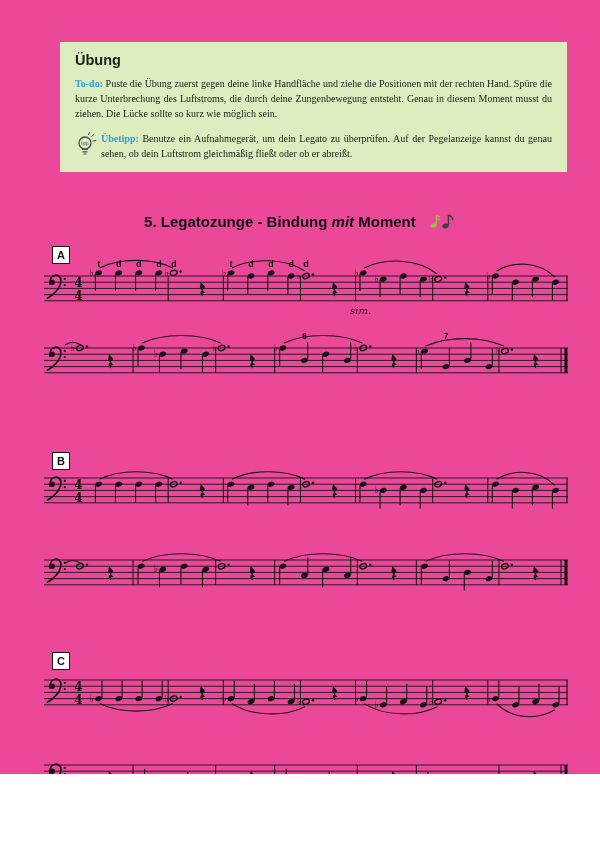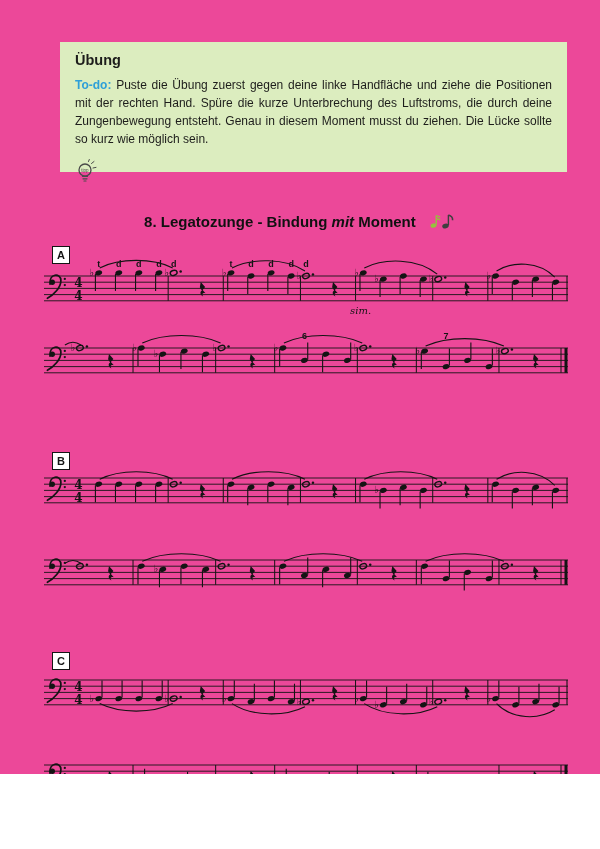--- a/index.html
+++ b/index.html
@@ -1,21 +1,21 @@
 <!DOCTYPE html>
 <html><head>
 <meta charset="utf-8">
 <style>
   html,body{margin:0;padding:0;background:#fff;}
   .page{position:relative;width:600px;height:774px;background:#ec4899;outline:1px solid #e9e9e9;
         font-family:"Liberation Sans",sans-serif;color:#1d1d1b;overflow:hidden;}
   .info-box{position:absolute;left:60px;top:42px;width:507px;height:130px;box-sizing:border-box;
             padding:10px 15px 8px 15px;}
   .info-box h2{margin:0 0 8px 0;font-size:14.5px;font-weight:bold;color:#1d1d1b;}
-  .body-text{margin:0;font-size:12px;line-height:1.5;text-align:justify;color:#1d1d1b;}
+  .body-text{margin:0;font-size:10px;line-height:1.5;text-align:justify;color:#1d1d1b;font-family:Liberation Serif, serif;}
   .lbl{font-weight:bold;}
   .tip-row{display:flex;margin-top:10px;align-items:flex-start;}
   .bulb{flex:0 0 26px;margin-top:1px;}
   .title{position:absolute;left:0;top:211px;width:100%;text-align:center;margin:0;
          font-size:15px;font-weight:bold;color:#111;}
   .title em{}
   .note-icon{display:inline-block;vertical-align:-3px;margin-left:8px;}
   .sec-label{position:absolute;width:16px;height:16px;border:1.4px solid #141414;background:#fff;
              display:flex;align-items:center;justify-content:center;
              font-size:11px;font-weight:bold;color:#141414;}
@@ -33,25 +33,26 @@
     <p class="body-text"><span class="lbl" style="color: rgb(46, 159, 216);">To-do:</span> <span>Puste die Übung zuerst gegen deine linke Handfläche und ziehe die Positionen mit der rechten Hand. Spüre die kurze Unterbrechung des Luftstroms, die durch deine Zungenbewegung entsteht. Genau in diesem Moment musst du ziehen. Die Lücke sollte so kurz wie möglich sein.</span></p>
     <div class="tip-row">
       <span class="bulb">
         <svg width="22" height="27" viewBox="0 0 22 27">
           <circle cx="10" cy="11" r="6" fill="none" stroke="#4a4a4a" stroke-width="1.3"></circle>
           <path d="M7.5,17.5 h5 M8,19.8 h4 M9,22 h2" stroke="#4a4a4a" stroke-width="1.2" fill="none" stroke-linecap="round"></path>
           <path d="M16.5,4.5 l2.5,-2 M18,9 l3,-0.6 M13.5,2.5 l0.8,-2" stroke="#4a4a4a" stroke-width="1" fill="none" stroke-linecap="round"></path>
           <text x="10" y="13" text-anchor="middle" font-size="4.5" fill="#4a4a4a" font-family="Liberation Sans,sans-serif">tipp</text>
         </svg>
       </span>
+      <p class="body-text"><span class="lbl" style="color: rgb(46, 159, 216);">Übetipp:</span> <span>Benutze ein Aufnahmegerät, um dein Legato zu überprüfen. Auf der Pegelanzeige kannst du genau sehen, ob dein Luftstrom gleichmäßig fließt oder ob er abreißt.</span></p>
     </div>
   </section>
 
   <h1 class="title">
-    <span>8. Legatozunge - Bindung </span><em>mit</em><span> Moment</span>
+    <span>5. Legatozunge - Bindung </span><em>mit</em><span> Moment</span>
     <span class="note-icon">
       <svg width="28" height="19" viewBox="0 0 28 19">
         <ellipse cx="5.5" cy="14.5" rx="3" ry="2.2" fill="#95c23d" transform="rotate(-16 5.5 14.5)"></ellipse>
         <line x1="8.2" y1="13.8" x2="8.2" y2="4.5" stroke="#95c23d" stroke-width="1.3"></line>
         <path d="M8.2,4.5 l4,1.6 M8.2,7.3 l4,1.6" stroke="#95c23d" stroke-width="1.3" fill="none"></path>
         <ellipse cx="17.5" cy="15" rx="3.3" ry="2.4" fill="#3f3f3f" transform="rotate(-16 17.5 15)"></ellipse>
         <line x1="20.4" y1="14.3" x2="20.4" y2="4" stroke="#3f3f3f" stroke-width="1.4"></line>
         <path d="M20.4,4 q4.5,1.2 4.2,5.2" stroke="#3f3f3f" stroke-width="1.6" fill="none"></path>
       </svg>
     </span>

